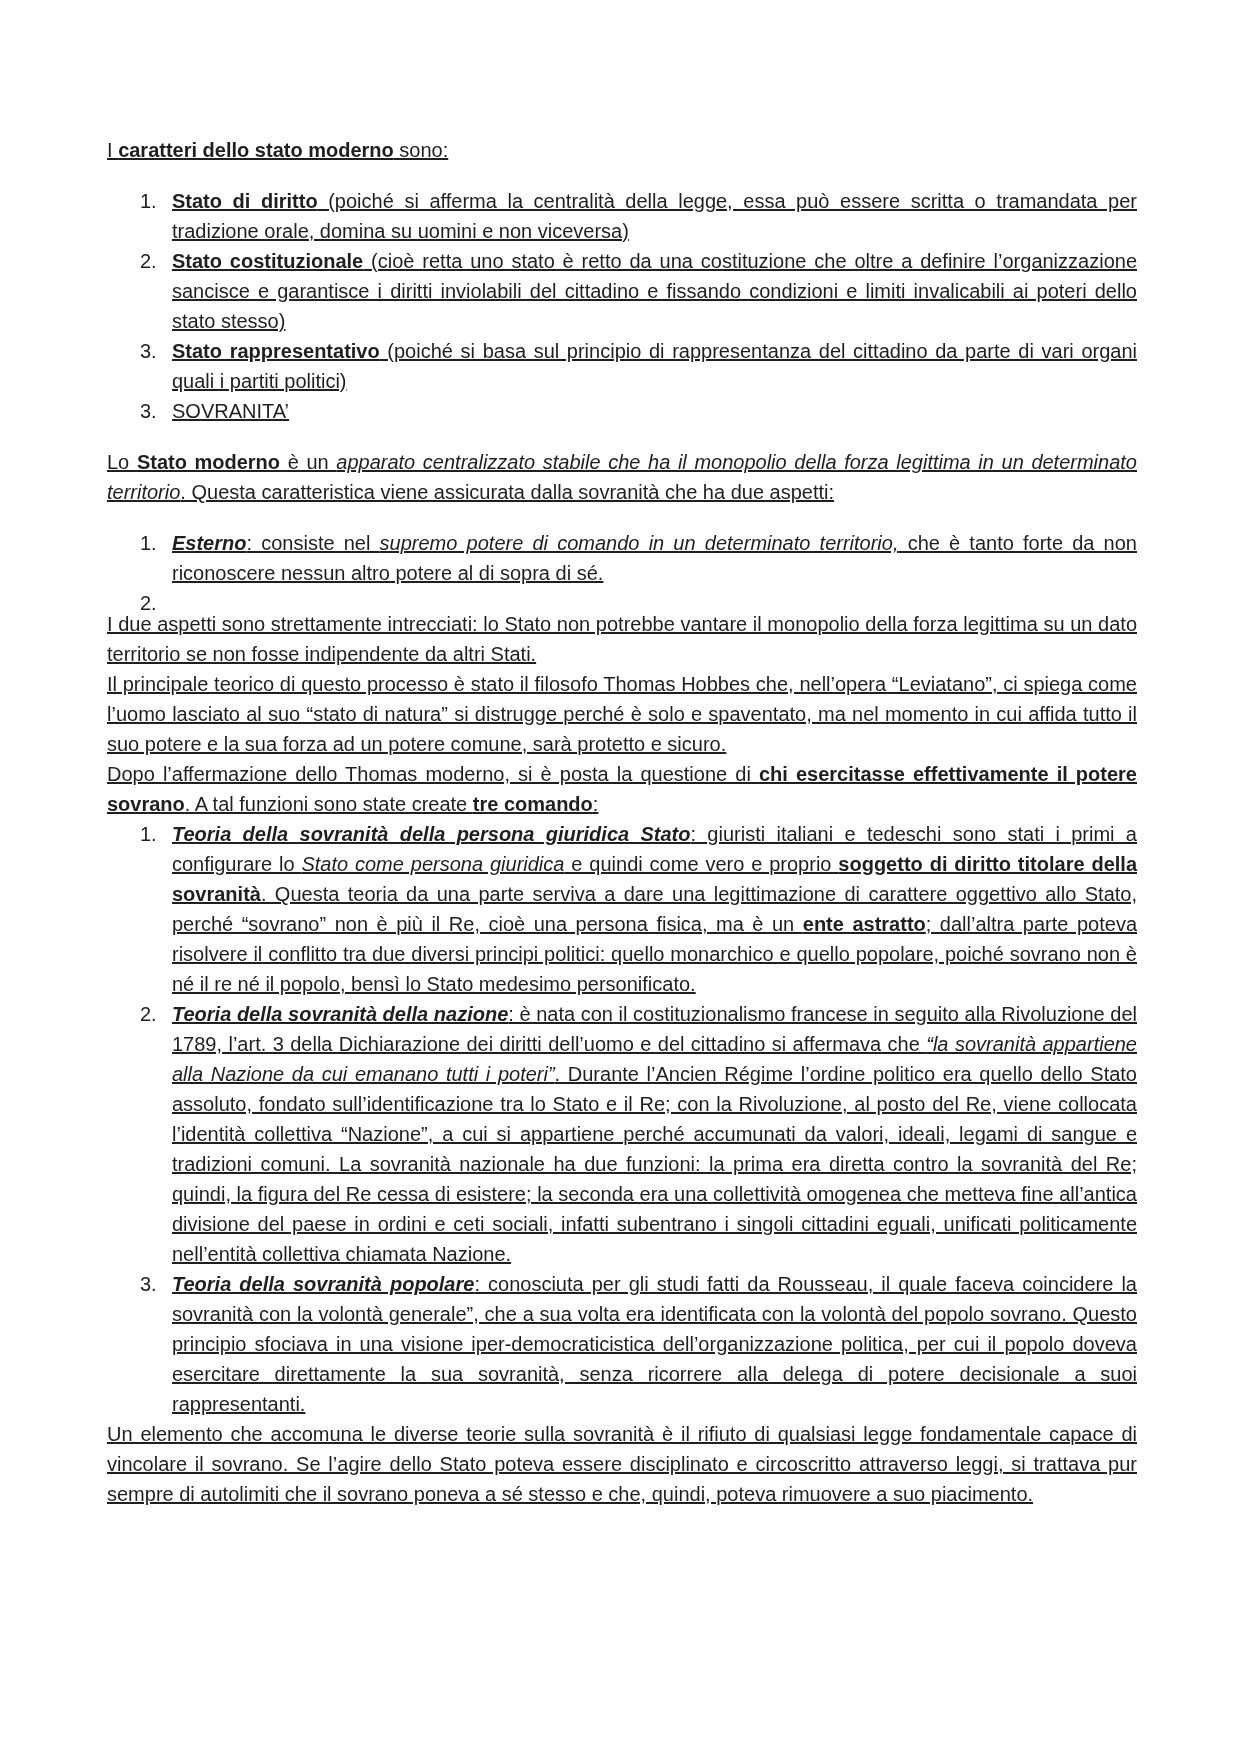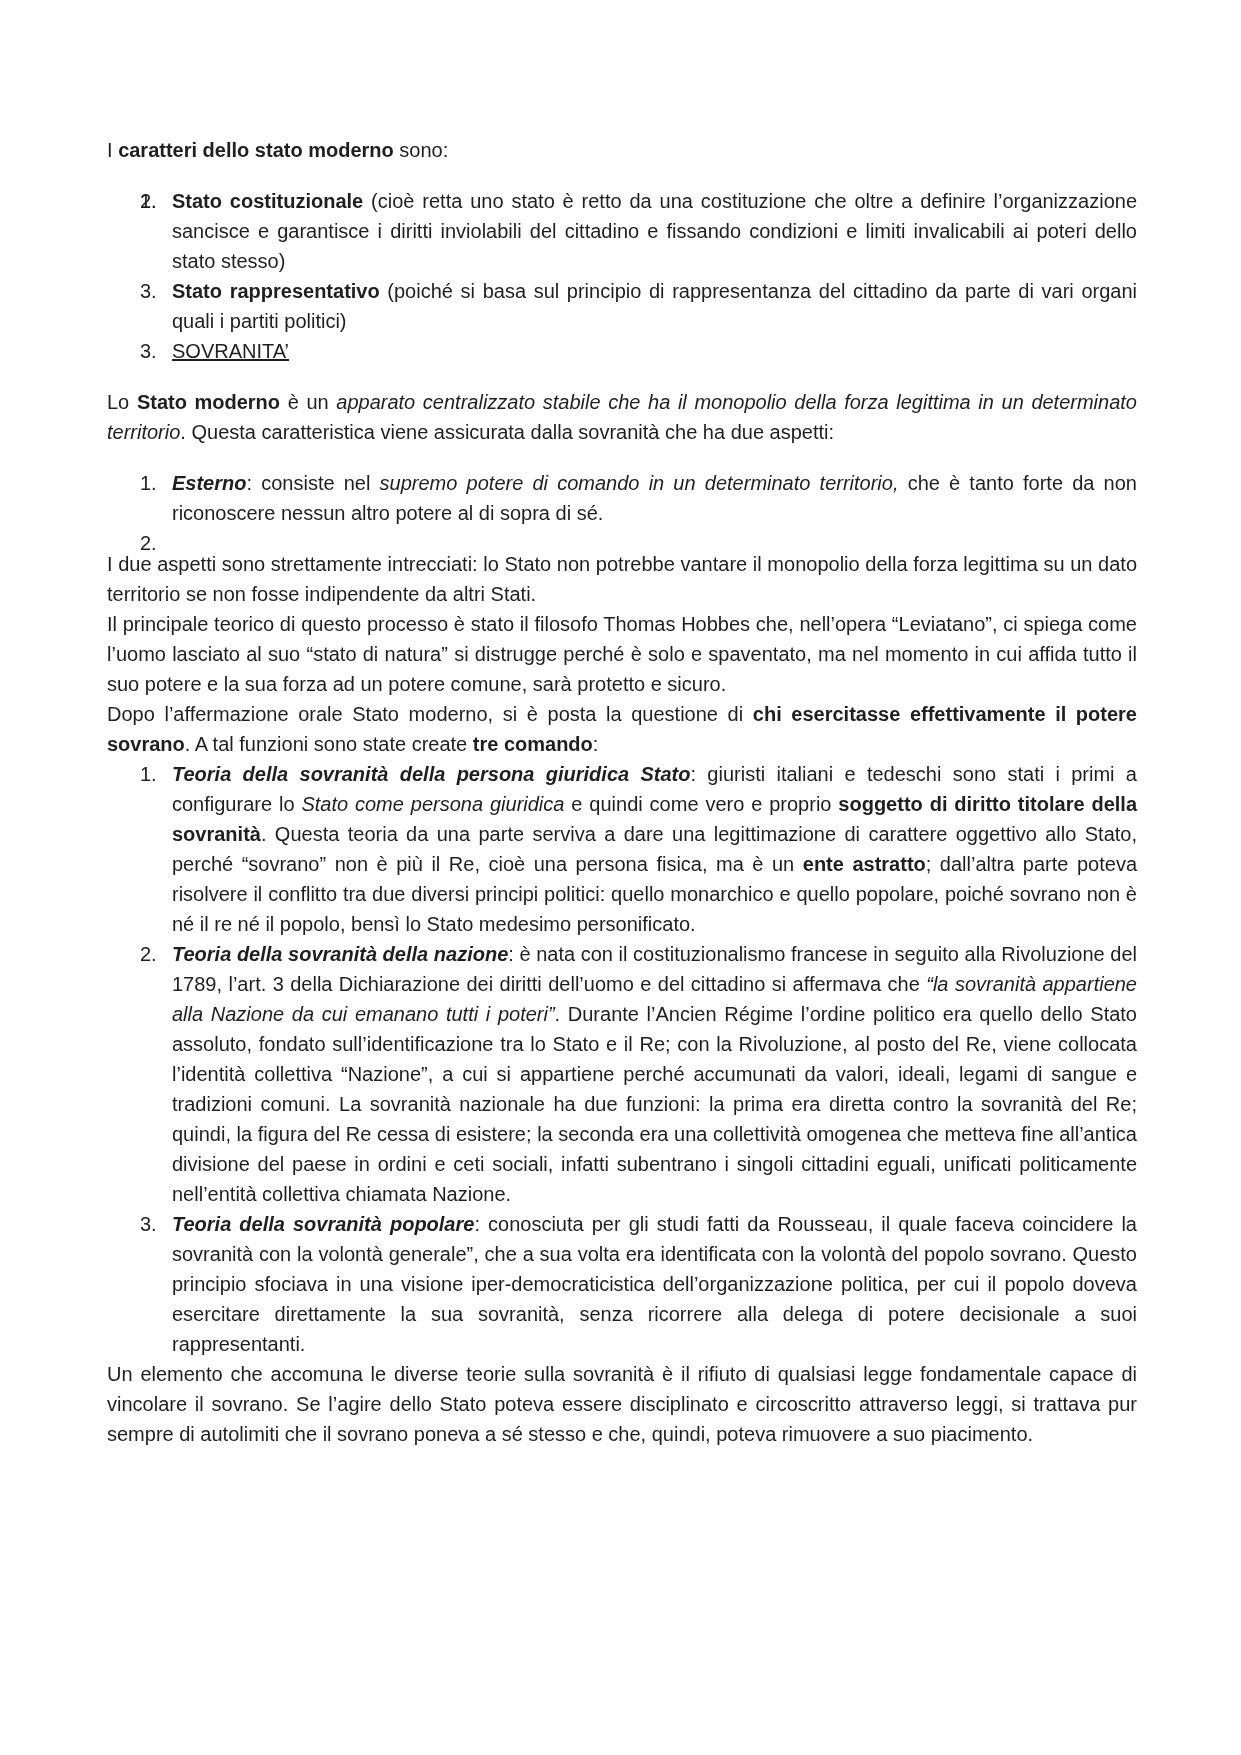--- a/index.html
+++ b/index.html
@@ -17,47 +17,48 @@
   .page {
     position: absolute;
     left: 107px;
     top: 135px;
     width: 1030px;
   }
   .block {
     font-size: 20px;
     line-height: 30px;
     text-align: justify;
+    text-decoration: underline;
   }
   .block.gap { margin-top: 21px; }
   .li {
     position: relative;
     padding-left: 65px;
   }
   .li .marker {
     position: absolute;
     left: 33px;
     top: 0;
   }
   .b { font-weight: bold; }
   .i { font-style: italic; }
   .u { text-decoration: underline; }
 </style>
 </head>
 <body>
 
 <div class="page">
     <div class="block p"><span><span>I </span><span class="b">caratteri dello stato moderno</span><span> sono:</span></span></div>
-    <div class="block li gap"><span class="marker">1.</span></div>
+    <div class="block li gap"><span class="marker">1.</span><span><span class="b">Stato di diritto</span><span> (poiché si afferma la centralità della legge, essa può essere scritta o tramandata per tradizione orale, domina su uomini e non viceversa)</span></span></div>
     <div class="block li"><span class="marker">2.</span><span><span class="b">Stato costituzionale</span><span> (cioè retta uno stato è retto da una costituzione che oltre a definire l’organizzazione sancisce e garantisce i diritti inviolabili del cittadino e fissando condizioni e limiti invalicabili ai poteri dello stato stesso)</span></span></div>
     <div class="block li"><span class="marker">3.</span><span><span class="b">Stato rappresentativo</span><span> (poiché si basa sul principio di rappresentanza del cittadino da parte di vari organi quali i partiti politici)</span></span></div>
     <div class="block li"><span class="marker">3.</span><span><span class="u">SOVRANITA’</span></span></div>
     <div class="block p gap"><span><span>Lo </span><span class="b">Stato moderno</span><span> è un </span><span class="i">apparato centralizzato stabile che ha il monopolio della forza legittima in un determinato territorio</span><span>. Questa caratteristica viene assicurata dalla sovranità che ha due aspetti:</span></span></div>
     <div class="block li gap"><span class="marker">1.</span><span><span class="b i">Esterno</span><span>: consiste nel </span><span class="i">supremo potere di comando in un determinato territorio,</span><span> che è tanto forte da non riconoscere nessun altro potere al di sopra di sé.</span></span></div>
     <div class="block li"><span class="marker">2.</span></div>
     <div class="block p gap"><span><span>I due aspetti sono strettamente intrecciati: lo Stato non potrebbe vantare il monopolio della forza legittima su un dato territorio se non fosse indipendente da altri Stati.</span></span></div>
     <div class="block p"><span><span>Il principale teorico di questo processo è stato il filosofo Thomas Hobbes che, nell’opera “Leviatano”, ci spiega come l’uomo lasciato al suo “stato di natura” si distrugge perché è solo e spaventato, ma nel momento in cui affida tutto il suo potere e la sua forza ad un potere comune, sarà protetto e sicuro.</span></span></div>
-    <div class="block p"><span><span>Dopo l’affermazione orale Stato moderno, si è posta la questione di </span><span class="b">chi esercitasse effettivamente il potere sovrano</span><span>. A tal funzioni sono state create </span><span class="b">tre comando</span><span>:</span></span></div>
+    <div class="block p"><span><span>Dopo l’affermazione dello Thomas moderno, si è posta la questione di </span><span class="b">chi esercitasse effettivamente il potere sovrano</span><span>. A tal funzioni sono state create </span><span class="b">tre comando</span><span>:</span></span></div>
     <div class="block li"><span class="marker">1.</span><span><span class="b i">Teoria della sovranità della persona giuridica Stato</span><span>: giuristi italiani e tedeschi sono stati i primi a configurare lo </span><span class="i">Stato come persona giuridica</span><span> e quindi come vero e proprio </span><span class="b">soggetto di diritto titolare della sovranità</span><span>. Questa teoria da una parte serviva a dare una legittimazione di carattere oggettivo allo Stato, perché “sovrano” non è più il Re, cioè una persona fisica, ma è un </span><span class="b">ente astratto</span><span>; dall’altra parte poteva risolvere il conflitto tra due diversi principi politici: quello monarchico e quello popolare, poiché sovrano non è né il re né il popolo, bensì lo Stato medesimo personificato.</span></span></div>
     <div class="block li"><span class="marker">2.</span><span><span class="b i">Teoria della sovranità della nazione</span><span>: è nata con il costituzionalismo francese in seguito alla Rivoluzione del 1789, l’art. 3 della Dichiarazione dei diritti dell’uomo e del cittadino si affermava che </span><span class="i">“la sovranità appartiene alla Nazione da cui emanano tutti i poteri”</span><span>. Durante l’Ancien Régime l’ordine politico era quello dello Stato assoluto, fondato sull’identificazione tra lo Stato e il Re; con la Rivoluzione, al posto del Re, viene collocata l’identità collettiva “Nazione”, a cui si appartiene perché accumunati da valori, ideali, legami di sangue e tradizioni comuni. La sovranità nazionale ha due funzioni: la prima era diretta contro la sovranità del Re; quindi, la figura del Re cessa di esistere; la seconda era una collettività omogenea che metteva fine all’antica divisione del paese in ordini e ceti sociali, infatti subentrano i singoli cittadini eguali, unificati politicamente nell’entità collettiva chiamata Nazione.</span></span></div>
     <div class="block li"><span class="marker">3.</span><span><span class="b i">Teoria della sovranità popolare</span><span>: conosciuta per gli studi fatti da Rousseau, il quale faceva coincidere la sovranità con la volontà generale”, che a sua volta era identificata con la volontà del popolo sovrano. Questo principio sfociava in una visione iper-democraticistica dell’organizzazione politica, per cui il popolo doveva esercitare direttamente la sua sovranità, senza ricorrere alla delega di potere decisionale a suoi rappresentanti.</span></span></div>
     <div class="block p"><span><span>Un elemento che accomuna le diverse teorie sulla sovranità è il rifiuto di qualsiasi legge fondamentale capace di vincolare il sovrano. Se l’agire dello Stato poteva essere disciplinato e circoscritto attraverso leggi, si trattava pur sempre di autolimiti che il sovrano poneva a sé stesso e che, quindi, poteva rimuovere a suo piacimento.</span></span></div>
   </div>
 
 </body></html>

